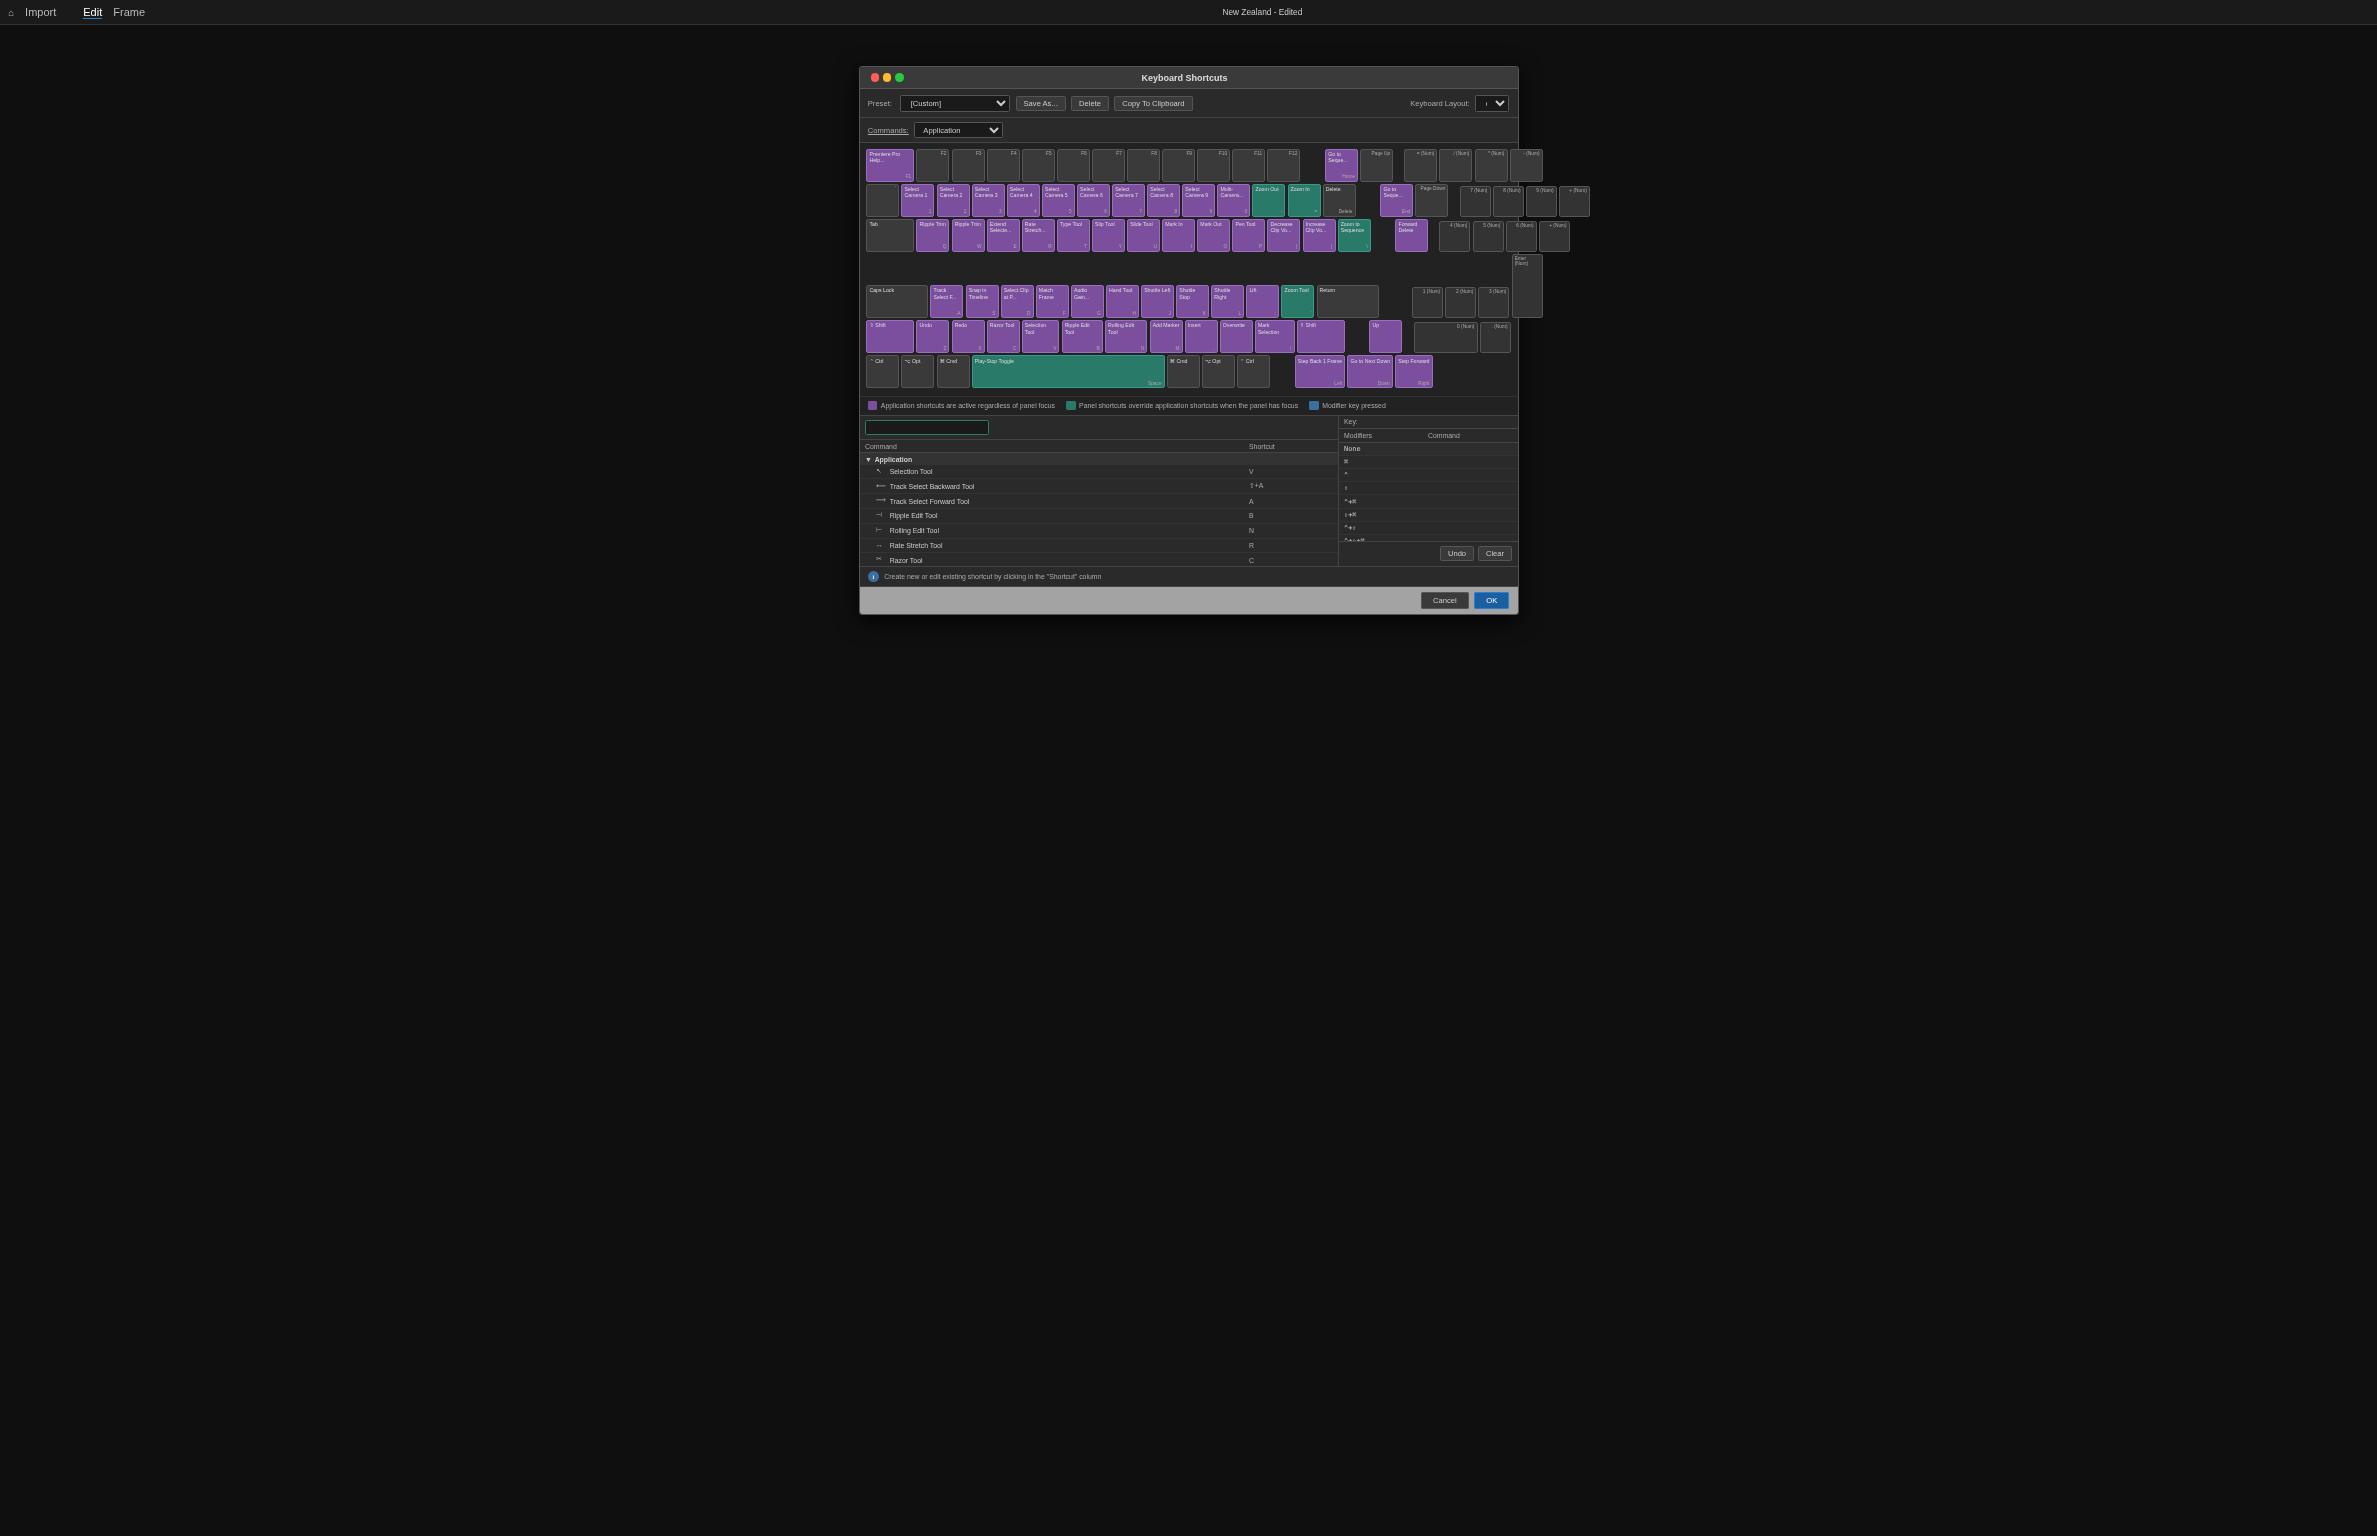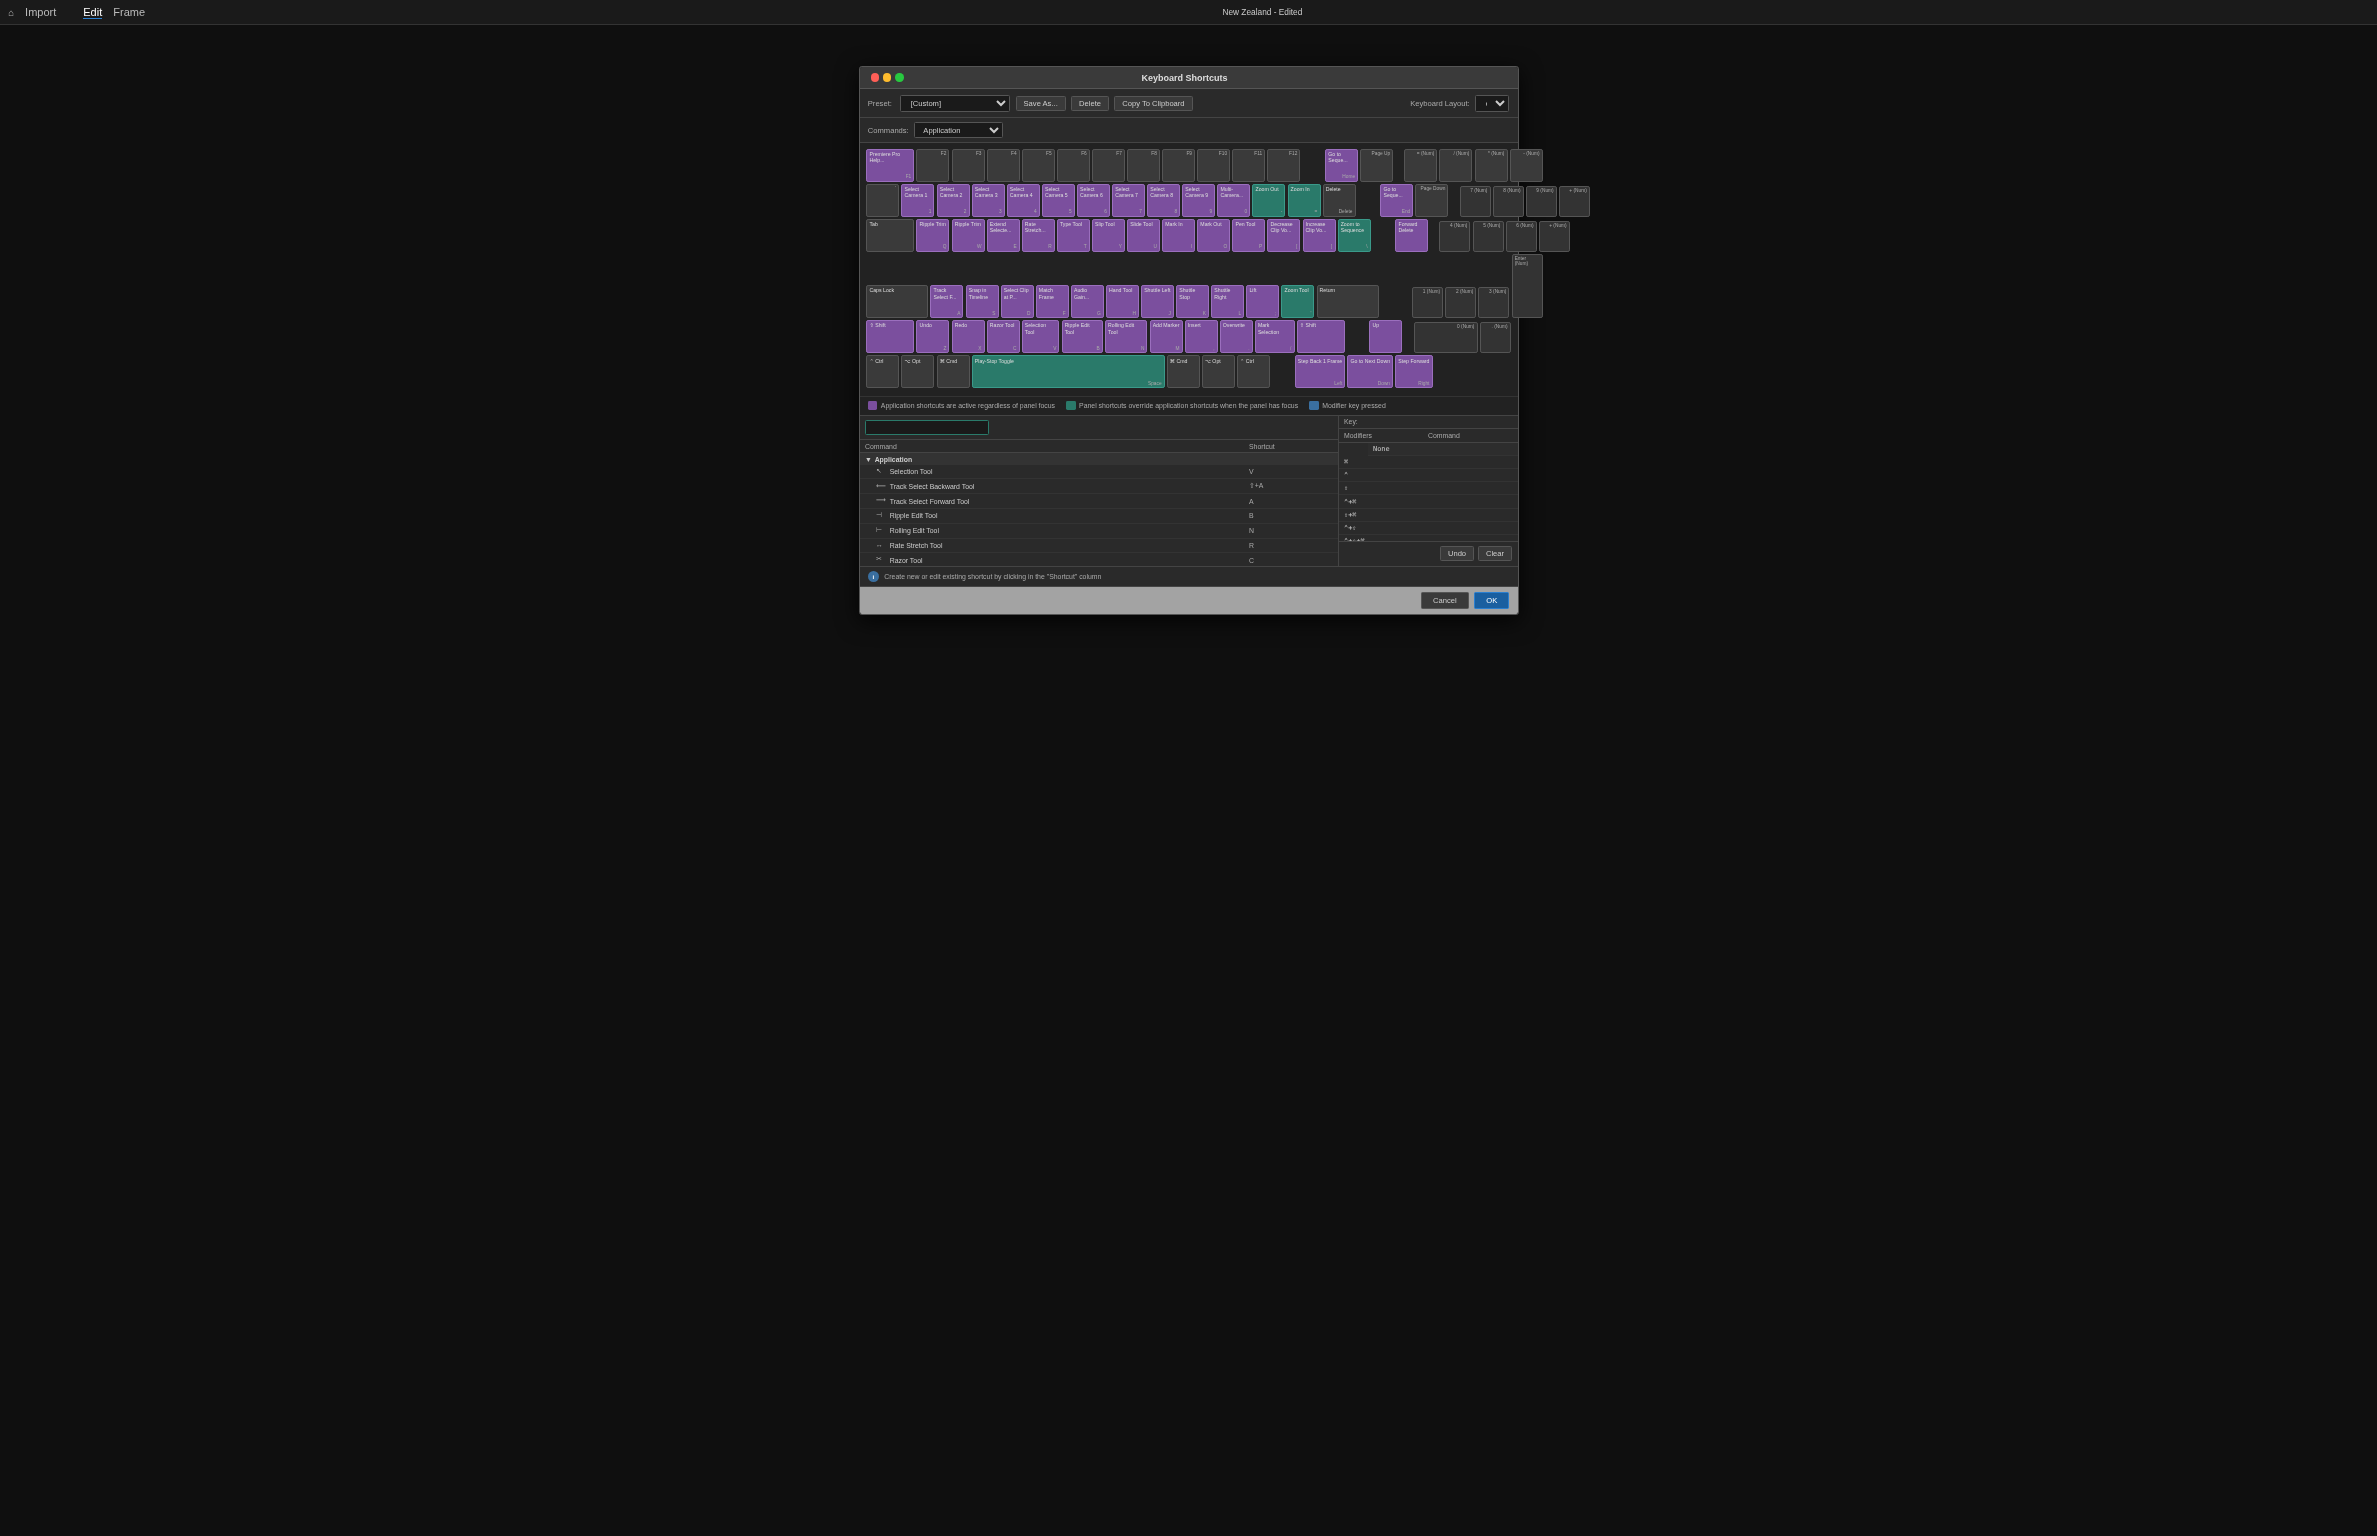--- a/index.html
+++ b/index.html
@@ -124,20 +124,21 @@
     .commands-row {
       padding: 4.1px 8.3px;
       display: flex;
       align-items: center;
       gap: 5.5px;
       border-bottom: 0.7px solid #444;
     }
     .commands-label {
       color: #aaa;
       font-size: 7.6px;
+      text-decoration: underline;
     }
     .commands-select {
       background: #1a1a1a;
       border: 0.7px solid #555;
       color: #ccc;
       padding: 1.4px 4.1px;
       border-radius: 1.4px;
       font-size: 7.6px;
       width: 89px;
     }
@@ -315,21 +316,21 @@
     }
     .col-modifiers { flex: 1; }
     .col-mod-command { flex: 1; }
 
     .modifier-item {
       display: flex;
       padding: 2.1px 5.5px;
       font-size: 6.9px;
       border-bottom: 0.7px solid #333;
     }
-    .modifier-item.none { background: #2d2d2d; margin-left: 29px; }
+    .modifier-item.none { background: #2d2d2d; }
     .modifier-key { flex: 1; color: #ccc; font-family: monospace; }
     .modifier-command { flex: 1; color: #aaa; }
 
     
     .info-bar {
       padding: 4.1px 8.3px;
       display: flex;
       align-items: center;
       gap: 5.5px;
       border-top: 0.7px solid #444;

